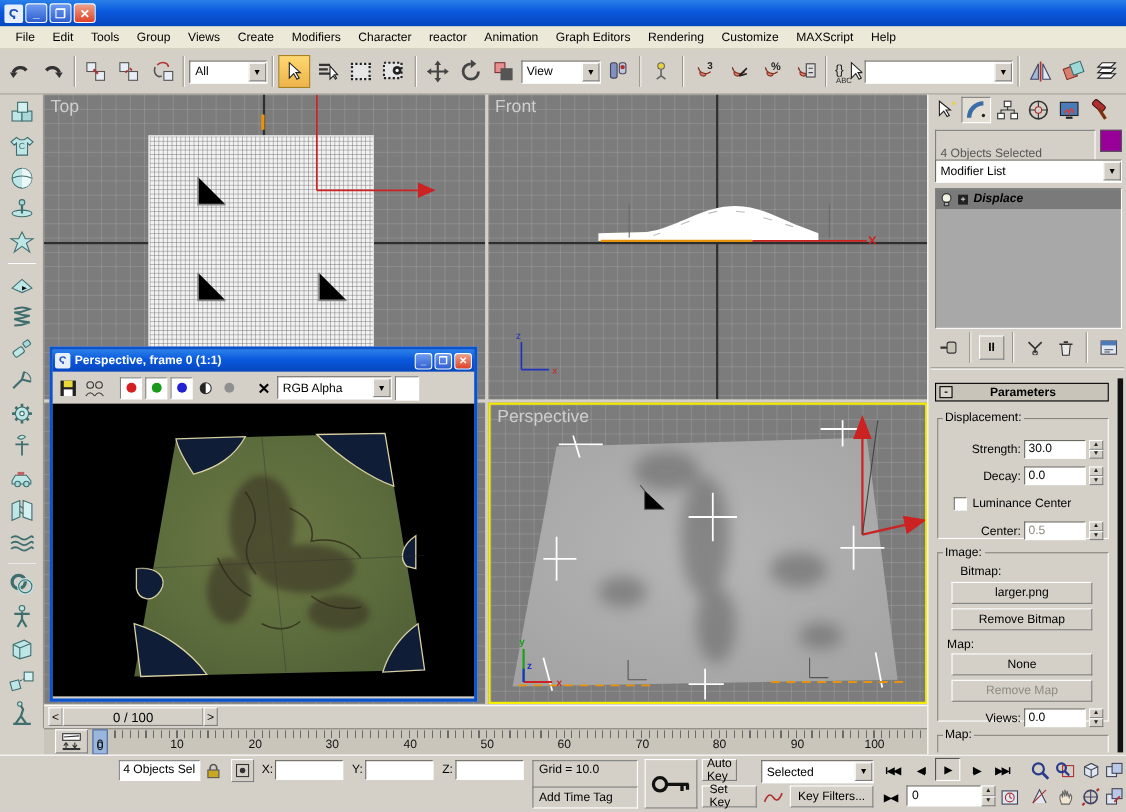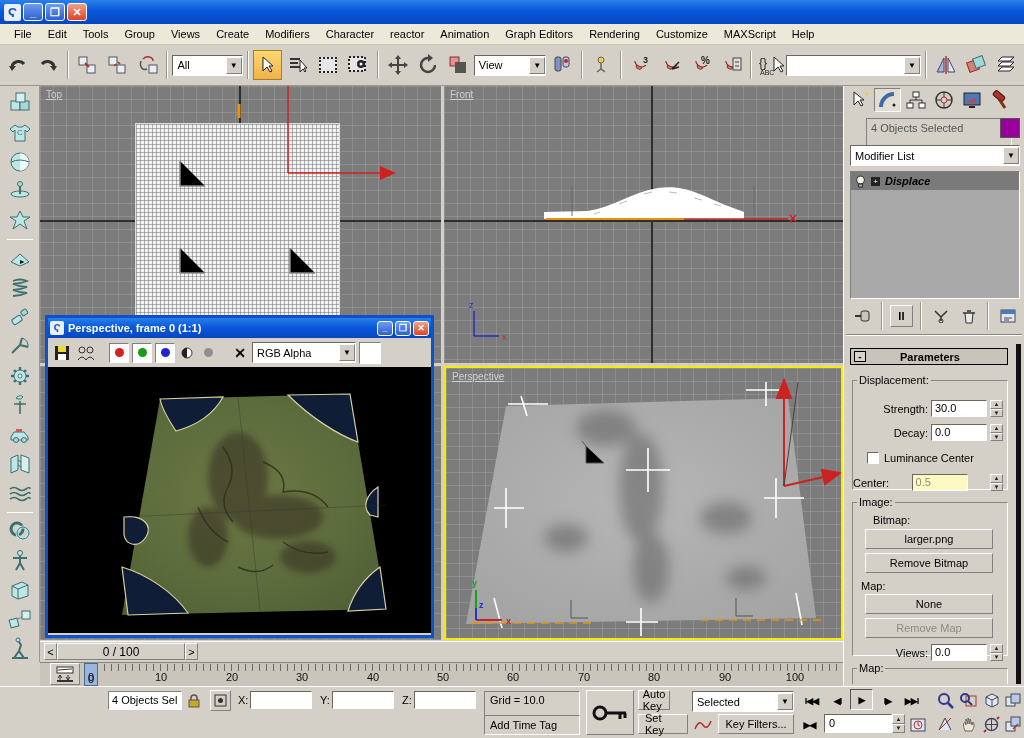--- a/index.html
+++ b/index.html
@@ -43,21 +43,21 @@
     display:flex; flex-direction:column; align-items:center; padding-top:4px; gap:3px;
     border-right:1px solid #9a968a; }
   .ricon { width:28px; height:28px; display:flex; align-items:center; justify-content:center; }
   .rsep { width:26px; height:1px; background:#8a867a; border-bottom:1px solid #fff; margin:2px 0; }
   
   #viewports { left:40px; top:86px; width:803px; height:554px; background:#D4D0C8; }
   .viewport { position:absolute; background-color:#7C7C7C;
     background-image:linear-gradient(rgba(255,255,255,.13) 1px, transparent 1px),
                      linear-gradient(90deg, rgba(255,255,255,.13) 1px, transparent 1px);
     background-size:13px 13px; overflow:hidden; }
-  .vplabel { position:absolute; left:6px; top:3px; color:#cfcfcf; font-size:10px; z-index:5;text-decoration:underline; }
+  .vplabel { position:absolute; left:6px; top:3px; color:#cfcfcf; font-size:16px; z-index:5; }
   .axisline { position:absolute; background:#2e2e2e; }
   
   #renderwin { left:45px; top:315px; width:389px; height:323px; border:3px solid #0a53cf; background:#D4D0C8; z-index:20; }
   #rw-title { height:20px; background:linear-gradient(180deg,#2a80e8 0%,#0a58dd 45%,#0646be 100%);
     color:#fff; font-weight:bold; font-size:11px; display:flex; align-items:center; padding:0 2px; }
   #rw-title .winbtn { width:16px; height:15px; font-size:9px; }
   #rw-toolbar { height:29px; background:#D4D0C8; display:flex; align-items:center; padding:0 4px; gap:3px; }
   .chanbtn { width:20px; height:20px; background:#fff; border:1px solid;
     border-color:#808080 #fff #fff #808080; display:flex; align-items:center; justify-content:center; }
   .dot { width:9px; height:9px; border-radius:50%; }
@@ -803,21 +803,21 @@
         </svg>
     </div>
     <div class="cptab">
       <svg width="20" height="20">
           <rect x="3" y="3" width="12" height="6" rx="2" fill="#b03030" stroke="#401010" transform="rotate(40 9 6)"></rect>
           <path d="M9 9 L15 18" stroke="#803010" stroke-width="3"></path>
         </svg>
     </div>
   </div>
 
-  <div class="abs sunken" style="left:22px;top:32px;width:146px;height:28px;padding:3px 4px;color:#555"><span>4 Objects Selected</span></div>
+  <div class="abs sunken" style="left:6px;top:32px;width:146px;height:28px;padding:15px 4px;color:#555"><span>4 Objects Selected</span></div>
   <div class="abs" style="left:156px;top:32px;width:20px;height:20px;background:#990099;border:1px solid #555"></div>
 
   <div class="abs dropdown" style="left:6px;top:59px;width:170px">
     <span>Modifier List</span>
     <span class="droparrow">▼</span>
   </div>
 
   <div class="abs sunken" style="left:6px;top:85px;width:170px;height:128px;background:#a8a8a8">
     <div style="height:18px;background:#7a7a7a;display:flex;align-items:center;padding:0 4px;gap:5px">
       <svg width="11" height="13">
@@ -887,23 +887,23 @@
       <div class="spinfield"><span>0.0</span></div>
       <div class="spinner">
           <div>▲</div>
           <div>▼</div>
         </div>
     </div>
     <div style="position:absolute;left:14px;top:66px;display:flex;align-items:center;gap:5px">
       <span class="checkbox"></span>
       <span>Luminance Center</span>
     </div>
-    <div style="position:absolute;left:0;top:88px;width:150px;display:flex;justify-content:space-between;align-items:center;gap:3px">
+    <div style="position:absolute;left:0;top:88px;width:150px;display:flex;justify-content:flex-end;align-items:center;gap:3px">
       <span>Center:</span>
-      <div class="spinfield disabled" style="background:#fef9c3"><span>0.5</span></div>
+      <div class="spinfield disabled" style="background:#ffffff"><span>0.5</span></div>
       <div class="spinner">
           <div>▲</div>
           <div>▼</div>
         </div>
     </div>
   </fieldset>
 
   <fieldset style="left:8px;top:410px;width:156px;height:160px">
     <legend>Image:</legend>
     <span style="position:absolute;left:20px;top:6px">Bitmap:</span>

